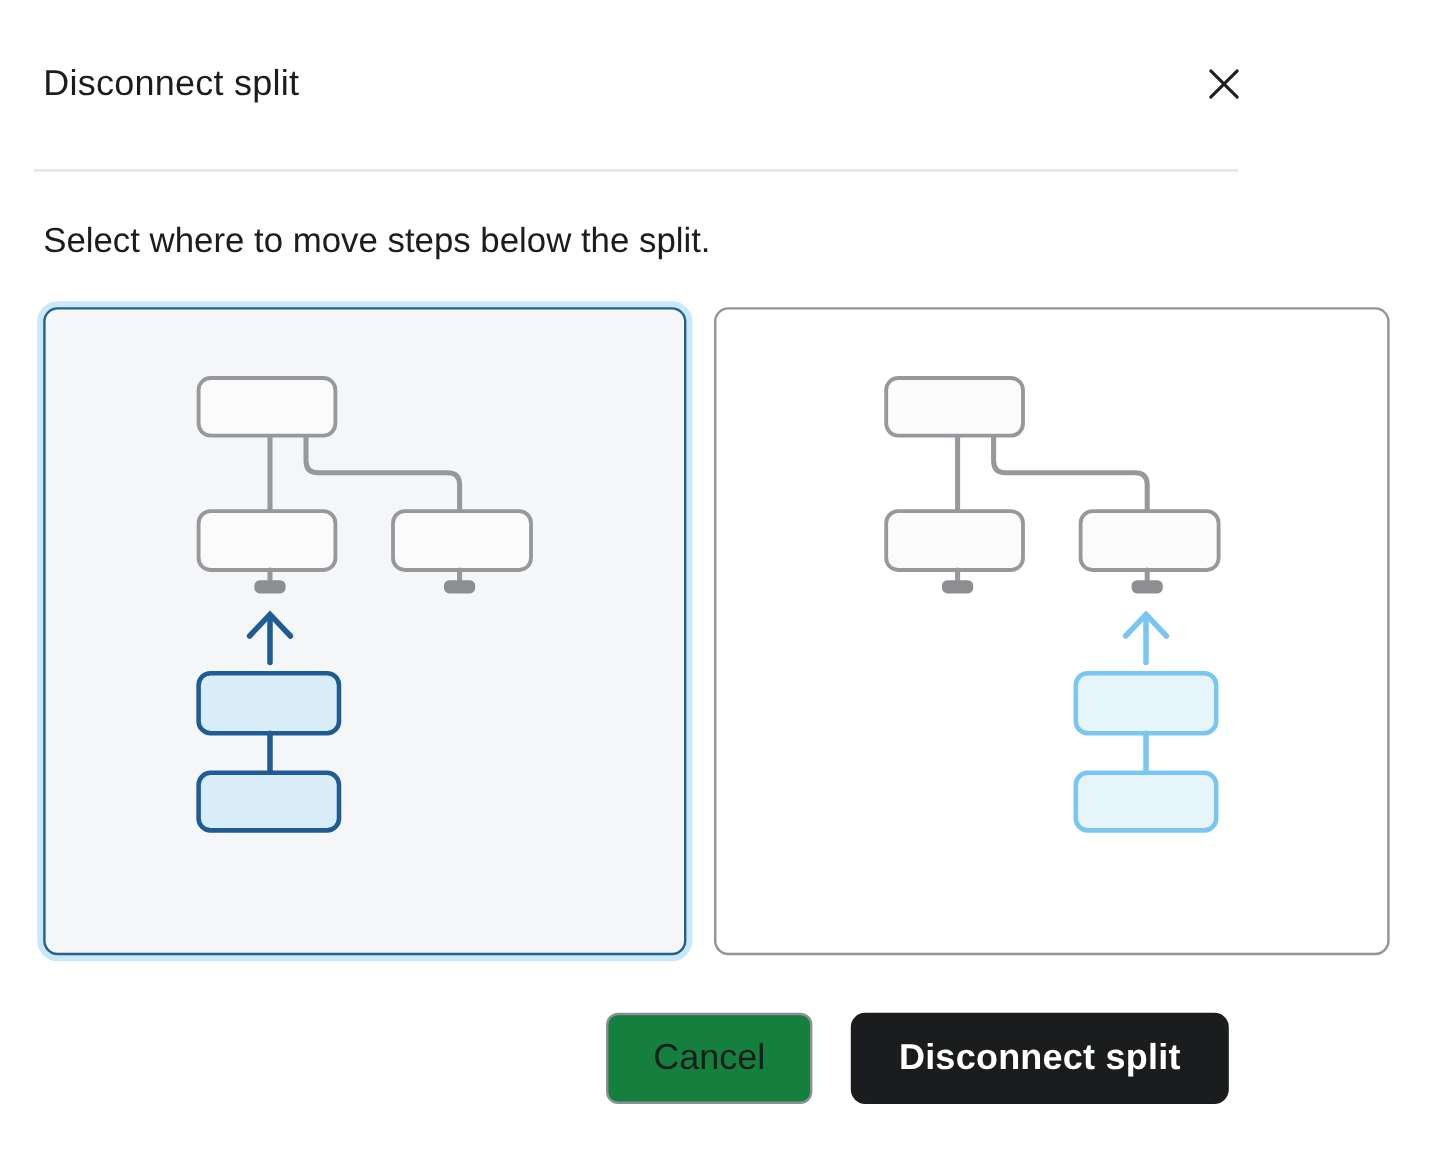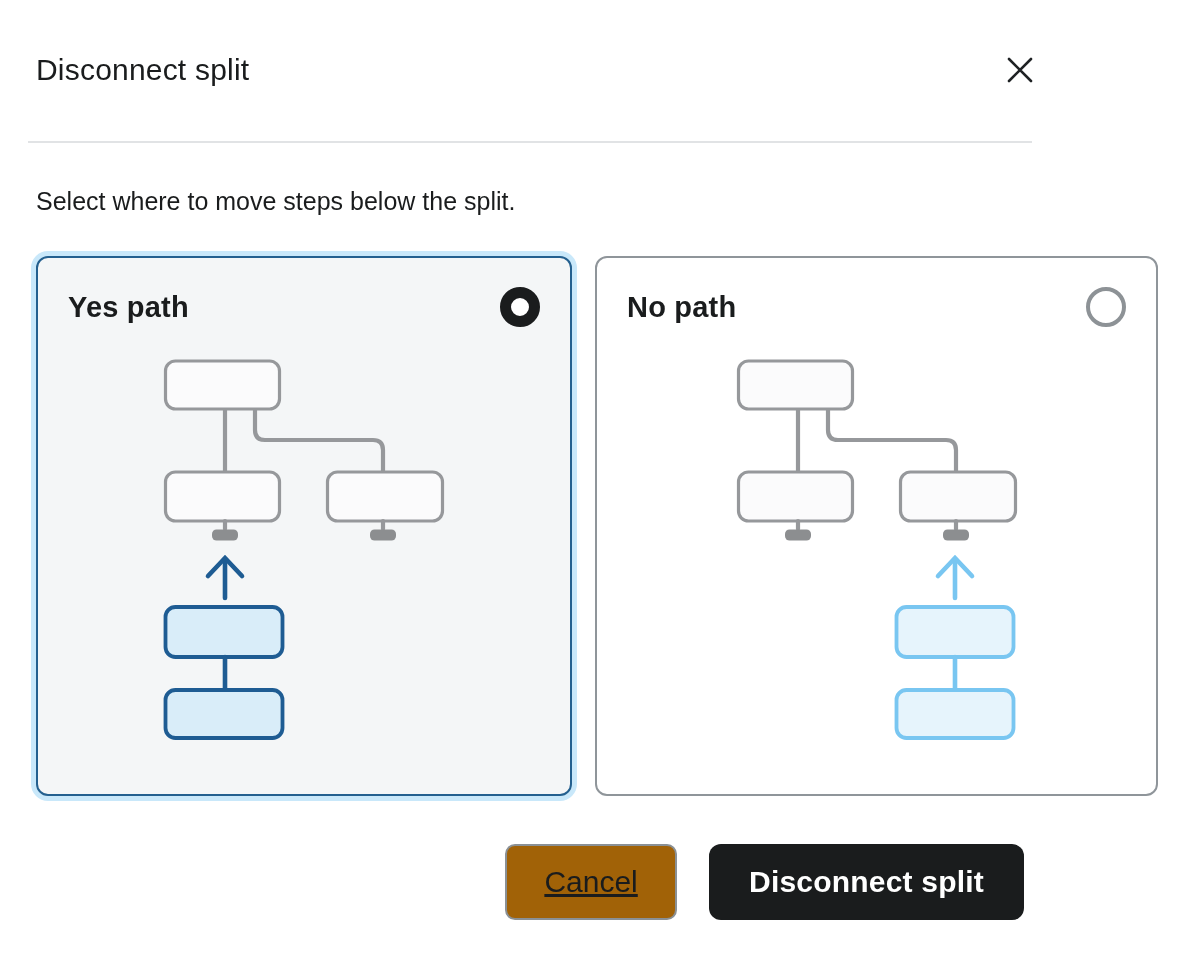--- a/index.html
+++ b/index.html
@@ -40,21 +40,21 @@
   .close-btn{
     width:34px;height:34px;border:none;background:transparent;padding:0;
     display:flex;align-items:center;justify-content:center;cursor:pointer;
   }
   .close-btn svg{display:block;}
   .divider{
     border:none;border-top:2px solid var(--divider);
     margin:51px 28px 0 28px;
   }
   .description{
-    margin:42px 36px 0 36px;font-size:25px;line-height:32px;font-weight:400;
+    margin:42px 36px 0 36px;font-size:29px;line-height:32px;font-weight:400;
   }
   .options{display:flex;gap:23px;margin:39px 36px 0 36px;align-items:flex-start;}
   .option{
     height:540px;border-radius:12px;padding:26px 30px;background:#ffffff;
     border:2px solid var(--unselected-border);cursor:pointer;
   }
   .option.selected{
     width:536px;flex:0 0 536px;
     border-color:var(--selected-border);
     background:var(--selected-bg);
@@ -74,22 +74,22 @@
   .hbox-dark{fill:var(--hl-dark-fill);stroke:var(--hl-dark-border);stroke-width:3.8;}
   .hline-dark{fill:none;stroke:var(--hl-dark-border);stroke-width:4.6;stroke-linecap:round;stroke-linejoin:miter;}
   .hbox-light{fill:var(--hl-light-fill);stroke:var(--hl-light-border);stroke-width:3.8;}
   .hline-light{fill:none;stroke:var(--hl-light-border);stroke-width:4.6;stroke-linecap:round;stroke-linejoin:miter;}
   .footer{display:flex;justify-content:flex-end;align-items:center;gap:32px;margin:48px 36px 0 36px;}
   .btn{
     height:76px;font-family:"Liberation Sans", sans-serif;font-size:30px;
     display:inline-flex;align-items:center;justify-content:center;cursor:pointer;
   }
   .btn-cancel{
-    min-width:172px;padding:0 34px;background:#a16207;color:var(--text);
-    border:2px solid var(--cancel-border);border-radius:10px;font-weight:500;text-decoration:underline;
+    min-width:172px;padding:0 34px;background:#15803d;color:var(--text);
+    border:2px solid var(--cancel-border);border-radius:10px;font-weight:500;
   }
   .btn-primary{
     min-width:306px;padding:0 40px;background:var(--confirm-bg);color:var(--confirm-text);
     border:none;border-radius:12px;font-weight:600;letter-spacing:.2px;
   }
 </style>
 </head>
 <body>
 
 <div class="modal">
@@ -105,24 +105,20 @@
     </button>
   </div>
 
   <hr class="divider">
 
   <p class="description">Select where to move steps below the split.</p>
 
   <div class="options">
 
     <div class="option selected">
-      <div class="option-header">
-        <span class="option-label">Yes path</span>
-        <span class="radio checked"></span>
-      </div>
       <svg class="diagram" width="304" height="392" viewBox="0 0 304 392">
 
         <path class="gline" d="M73,55 V118"></path>
         <path class="gline" d="M103,55 V76 Q103,86 113,86 H221 Q231,86 231,96 V118"></path>
         <rect class="gbox" x="13.5" y="7" width="114" height="48" rx="10"></rect>
         <rect class="gbox" x="13.5" y="118" width="114" height="49" rx="10"></rect>
         <rect class="gbox" x="175.5" y="118" width="115" height="49" rx="10"></rect>
         <path class="gline" d="M73,167 V175"></path>
         <rect class="gstub" x="60" y="175.5" width="26" height="11" rx="4.5"></rect>
         <path class="gline" d="M231,167 V175"></path>
@@ -130,24 +126,20 @@
 
         <path class="hline-dark" d="M73,244 V206"></path>
         <path class="hline-dark" d="M56,222 L73,204 L90,222"></path>
         <rect class="hbox-dark" x="13.5" y="253" width="117" height="50" rx="10"></rect>
         <path class="hline-dark" d="M73,303 V336"></path>
         <rect class="hbox-dark" x="13.5" y="336" width="117" height="48" rx="10"></rect>
       </svg>
     </div>
 
     <div class="option unselected">
-      <div class="option-header">
-        <span class="option-label">No path</span>
-        <span class="radio unchecked"></span>
-      </div>
       <svg class="diagram" width="304" height="392" viewBox="0 0 304 392">
 
         <path class="gline" d="M73,55 V118"></path>
         <path class="gline" d="M103,55 V76 Q103,86 113,86 H221 Q231,86 231,96 V118"></path>
         <rect class="gbox" x="13.5" y="7" width="114" height="48" rx="10"></rect>
         <rect class="gbox" x="13.5" y="118" width="114" height="49" rx="10"></rect>
         <rect class="gbox" x="175.5" y="118" width="115" height="49" rx="10"></rect>
         <path class="gline" d="M73,167 V175"></path>
         <rect class="gstub" x="60" y="175.5" width="26" height="11" rx="4.5"></rect>
         <path class="gline" d="M231,167 V175"></path>

